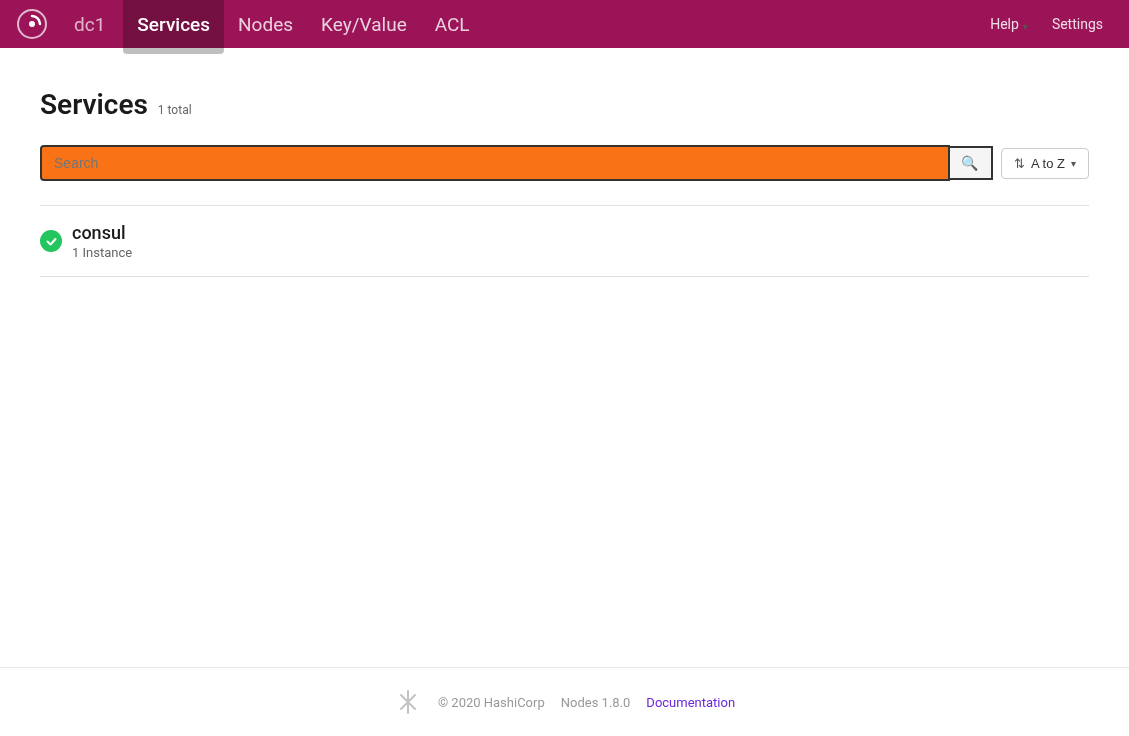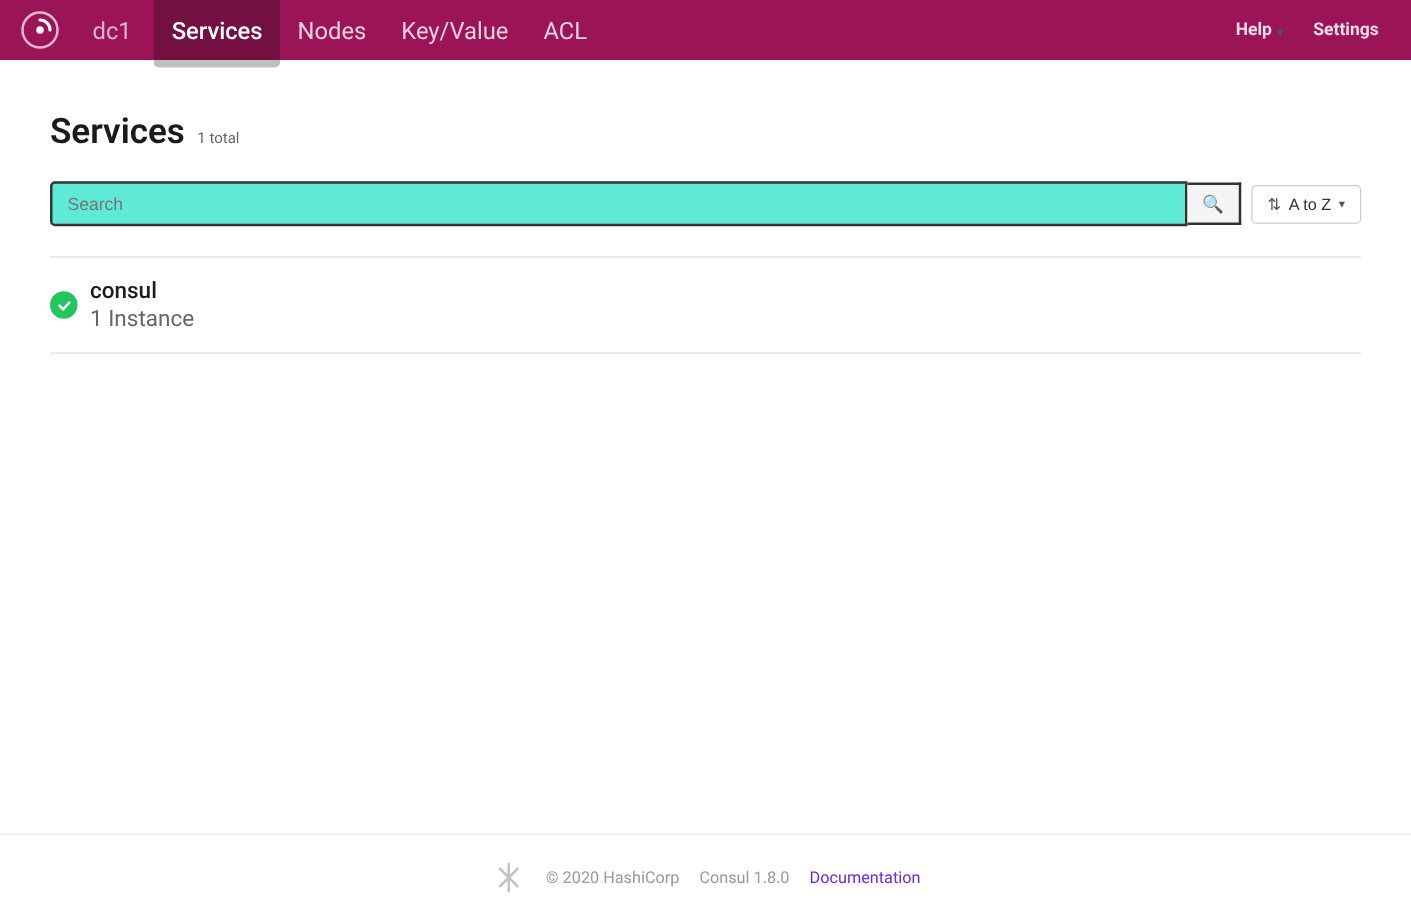--- a/index.html
+++ b/index.html
@@ -58,21 +58,20 @@
       margin-left: auto;
     }
     .navbar-right-item {
       color: rgba(255,255,255,0.85);
       font-size: 14px;
       padding: 6px 10px;
       cursor: pointer;
       display: flex;
       align-items: flex-end;
       gap: 4px;
-      font-weight: bold;
     }
 
     
     .main-content {
       flex: 1;
       padding: 40px 40px 20px 40px;
     }
 
     .page-header {
       display: flex;
@@ -97,21 +96,21 @@
       align-items: center;
       gap: 0;
       margin-bottom: 24px;
     }
     .search-input-wrapper {
       flex: 1;
       display: flex;
       align-items: center;
       border: 2px solid #333;
       border-radius: 4px 0 0 4px;
-      background: #5eead4;
+      background: #f97316;
     }
     .search-input {
       flex: 1;
       border: none;
       outline: none;
       padding: 8px 12px;
       font-size: 14px;
       color: #333;
       background: transparent;
     }
@@ -170,21 +169,21 @@
       height: 13px;
     }
 
     .service-info {}
     .service-name {
       font-size: 18px;
       font-weight: 500;
       color: #1a1a1a;
     }
     .service-instances {
-      font-size: 18px;
+      font-size: 13px;
       color: #666;
       margin-top: 2px;
       text-align: center;
     }
 
     
     .footer {
       border-top: 1px solid #e8e8e8;
       padding: 20px;
       display: flex;
@@ -274,15 +273,15 @@
       </div>
     </div>
   </div>
 </main>
 
 <footer class="footer">
   <svg class="footer-logo" viewBox="0 0 28 28" fill="none" xmlns="http://www.w3.org/2000/svg">
     <path d="M14 3 L14 25 M7 7 L14 14 L21 7 M7 21 L14 14 L21 21" stroke="#888" stroke-width="2" stroke-linecap="round" stroke-linejoin="round" fill="none"></path>
   </svg>
   <span class="footer-text">© 2020 HashiCorp</span>
-  <span class="footer-text">Consul 1.8.0</span>
+  <span class="footer-text">Nodes 1.8.0</span>
   <a class="footer-link">Documentation</a>
 </footer>
 
 </body></html>

